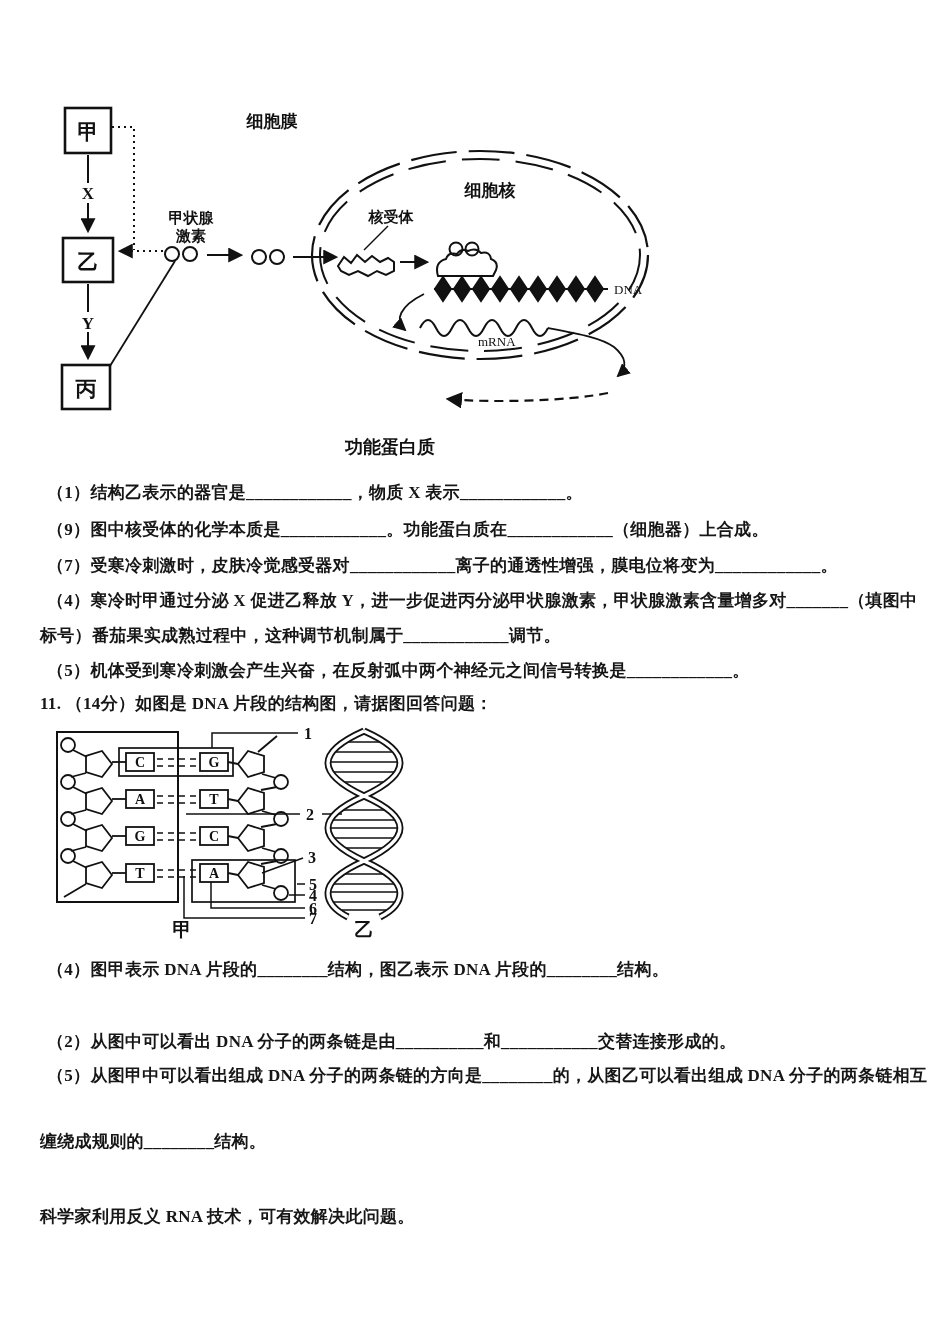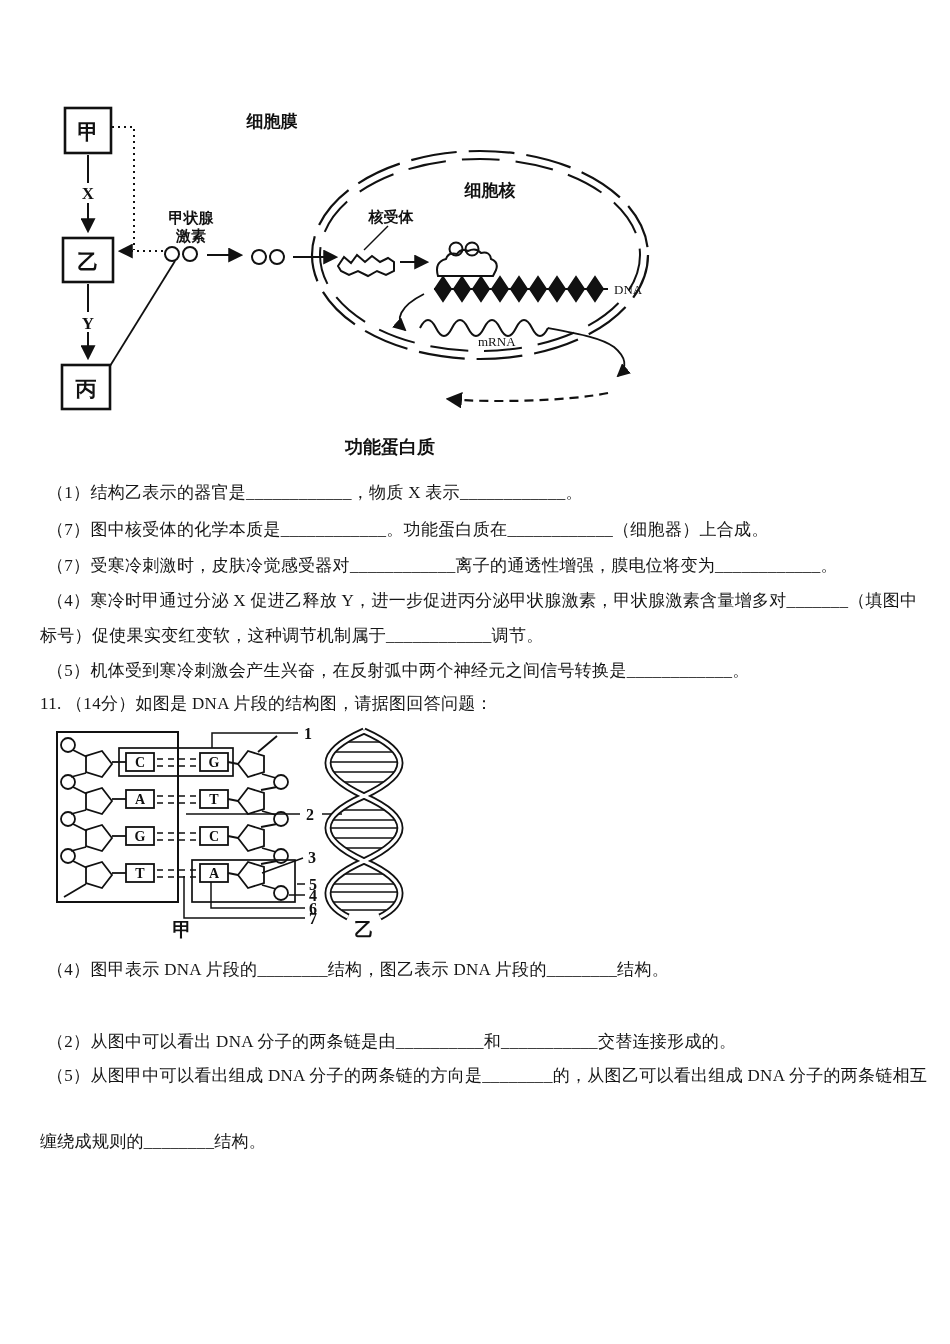--- a/index.html
+++ b/index.html
@@ -1,19 +1,19 @@
 <!DOCTYPE html>
 <html><head>
 <meta charset="utf-8">
 <style>
   html,body{margin:0;padding:0;background:#e8e8e8;}
   .page{position:relative;width:950px;height:1344px;margin:0 auto;background:#ffffff;
         font-family:"Liberation Serif","DejaVu Serif",serif;color:#161616;overflow:hidden;}
   .tline{position:absolute;left:40px;white-space:pre;font-size:17px;line-height:21px;
-         letter-spacing:0.3px;font-weight:400;}
+         letter-spacing:0.3px;font-weight:700;}
   .indent{left:47px;}
   svg.fig{position:absolute;left:0;top:0;}
   svg text{font-family:"Liberation Serif","DejaVu Serif",serif;fill:#111;}
   svg .cjk{font-weight:600;}
 </style>
 </head>
 <body>
 
 <div class="page">
 
@@ -224,27 +224,28 @@
         <path d="M364,731 Q400,747 400,763 Q400,779 364,796 Q328,812 328,828 Q328,844 364,861 Q400,877 400,893 Q400,907 380,917" stroke-width="7" stroke="#111"></path>
         <path d="M364,731 Q328,747 328,763 Q328,779 364,796 Q400,812 400,828 Q400,844 364,861 Q328,877 328,893 Q328,907 348,917" stroke-width="7" stroke="#111"></path>
         <path d="M364,731 Q400,747 400,763 Q400,779 364,796 Q328,812 328,828 Q328,844 364,861 Q400,877 400,893 Q400,907 380,917" stroke-width="3.4" stroke="#fff"></path>
         <path d="M364,731 Q328,747 328,763 Q328,779 364,796 Q400,812 400,828 Q400,844 364,861 Q328,877 328,893 Q328,907 348,917" stroke-width="3.4" stroke="#fff"></path>
       </g>
       <text class="cjk" x="364" y="936" font-size="19" text-anchor="middle" stroke="none" fill="#111">乙</text>
     </g>
   </svg>
 
   <div class="tline indent" style="top:482px">（1）结构乙表示的器官是____________，物质 X 表示____________。</div>
-  <div class="tline indent" style="top:519px">（7）图中核受体的化学本质是____________。功能蛋白质在____________（细胞器）上合成。</div>
+  <div class="tline indent" style="top:519px">（9）图中核受体的化学本质是____________。功能蛋白质在____________（细胞器）上合成。</div>
   <div class="tline indent" style="top:555px">（7）受寒冷刺激时，皮肤冷觉感受器对____________离子的通透性增强，膜电位将变为____________。</div>
   <div class="tline indent" style="top:590px">（4）寒冷时甲通过分泌 X 促进乙释放 Y，进一步促进丙分泌甲状腺激素，甲状腺激素含量增多对_______（填图中</div>
-  <div class="tline" style="top:625px">标号）促使果实变红变软，这种调节机制属于____________调节。</div>
+  <div class="tline" style="top:625px">标号）番茄果实成熟过程中，这种调节机制属于____________调节。</div>
   <div class="tline indent" style="top:660px">（5）机体受到寒冷刺激会产生兴奋，在反射弧中两个神经元之间信号转换是____________。</div>
 
   <div class="tline" style="top:693px">11. （14分）如图是 DNA 片段的结构图，请据图回答问题：</div>
 
   <div class="tline indent" style="top:959px">（4）图甲表示 DNA 片段的________结构，图乙表示 DNA 片段的________结构。</div>
   <div class="tline indent" style="top:1031px">（2）从图中可以看出 DNA 分子的两条链是由__________和___________交替连接形成的。</div>
   <div class="tline indent" style="top:1065px">（5）从图甲中可以看出组成 DNA 分子的两条链的方向是________的，从图乙可以看出组成 DNA 分子的两条链相互</div>
   <div class="tline" style="top:1131px">缠绕成规则的________结构。</div>
 
+  <div class="tline" style="top:1206px">科学家利用反义 RNA 技术，可有效解决此问题。</div>
 
 </div>
 
 </body></html>

